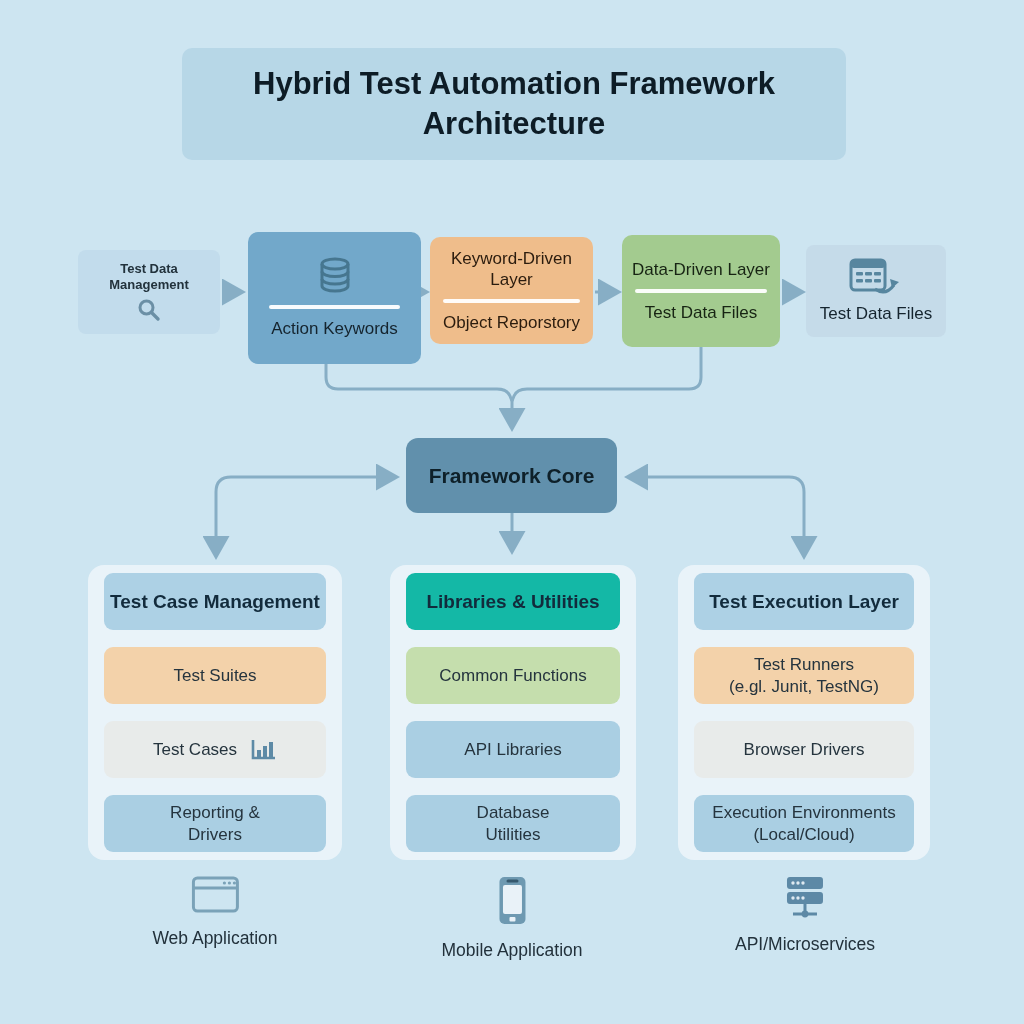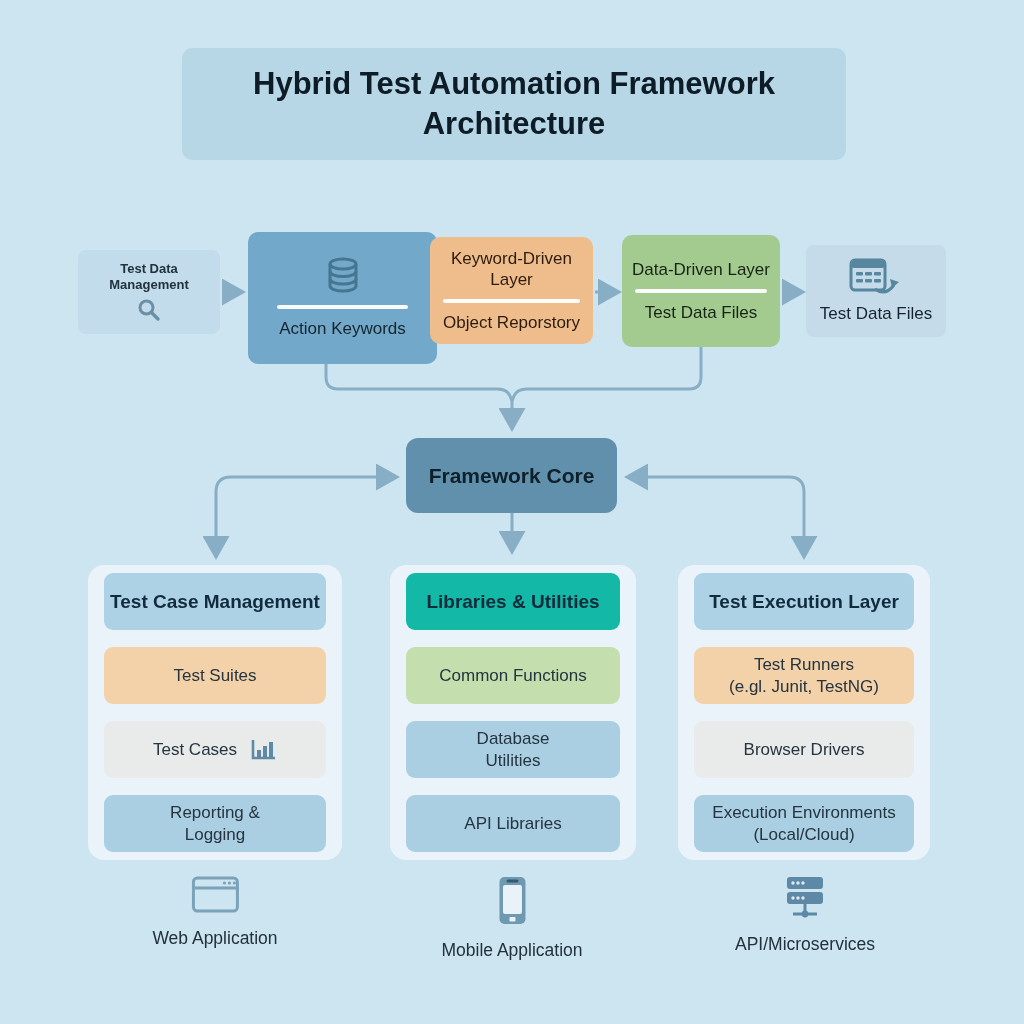--- a/index.html
+++ b/index.html
@@ -7,21 +7,21 @@
   .connectors{position:absolute;left:0;top:0;width:1024px;height:1024px;pointer-events:none;}
 
   .title-box{position:absolute;left:182px;top:48px;width:664px;height:112px;background:#b7d7e7;
     border-radius:10px;display:flex;align-items:center;justify-content:center;text-align:center;}
   .title-box span{font-size:31px;font-weight:700;color:#0d1c26;line-height:1.3;max-width:600px;}
 
   .box{position:absolute;border-radius:10px;display:flex;flex-direction:column;align-items:center;
     justify-content:center;text-align:center;}
   .box-tdm{left:78px;top:250px;width:142px;height:84px;background:#c2dcec;border-radius:8px;}
   .box-tdm .b-line{font-size:13px;font-weight:600;color:#22323c;line-height:1.25;}
-  .box-ak{left:248px;top:232px;width:157px;height:116px;background:#72a8ca;padding:8px 16px;}
+  .box-ak{left:248px;top:232px;width:157px;height:116px;background:#72a8ca;padding:8px 8px;}
   .box-kd{left:430px;top:237px;width:163px;height:107px;background:#efbd8b;}
   .box-dd{left:622px;top:235px;width:158px;height:112px;background:#a3cb8f;}
   .box-tdf{left:806px;top:245px;width:140px;height:92px;background:#c5dbe9;border-radius:8px;}
   .box .b-label{font-size:17px;font-weight:500;color:#15242e;line-height:1.25;}
   .box-kd .b-label{color:#2b1c0e;}
   .box-dd .b-label{color:#172413;}
   .divider{height:4px;width:84%;background:#ffffff;border-radius:2px;margin:9px 0;opacity:.95;}
 
   .core-box{position:absolute;left:406px;top:438px;width:211px;height:75px;background:#6190ac;
     border-radius:12px;display:flex;align-items:center;justify-content:center;}
@@ -147,37 +147,37 @@
       <span>Test Cases</span>
       <svg width="28" height="24" viewBox="0 0 28 24">
         <path d="M4,2 V20 H26" stroke="#5d8aa6" stroke-width="2.6" fill="none"></path>
         <rect x="8" y="12" width="4" height="8" fill="#5d8aa6"></rect>
         <rect x="14" y="8" width="4" height="12" fill="#5d8aa6"></rect>
         <rect x="20" y="4" width="4" height="16" fill="#5d8aa6"></rect>
       </svg>
     </div>
     <div class="row c-blue">
       <span>Reporting &amp;</span>
-      <span>Logging</span>
+      <span>Drivers</span>
     </div>
   </div>
 
   <div class="panel panel-mid">
     <div class="row header c-hgreen">
       <span>Libraries &amp; Utilities</span>
     </div>
     <div class="row c-green">
       <span>Common Functions</span>
     </div>
     <div class="row c-blue">
+      <span>API Libraries</span>
+    </div>
+    <div class="row c-blue">
       <span>Database</span>
       <span>Utilities</span>
-    </div>
-    <div class="row c-blue">
-      <span>API Libraries</span>
     </div>
   </div>
 
   <div class="panel panel-right">
     <div class="row header c-hblue">
       <span>Test Execution Layer</span>
     </div>
     <div class="row c-orange">
       <span>Test Runners</span>
       <span>(e.gl. Junit, TestNG)</span>

